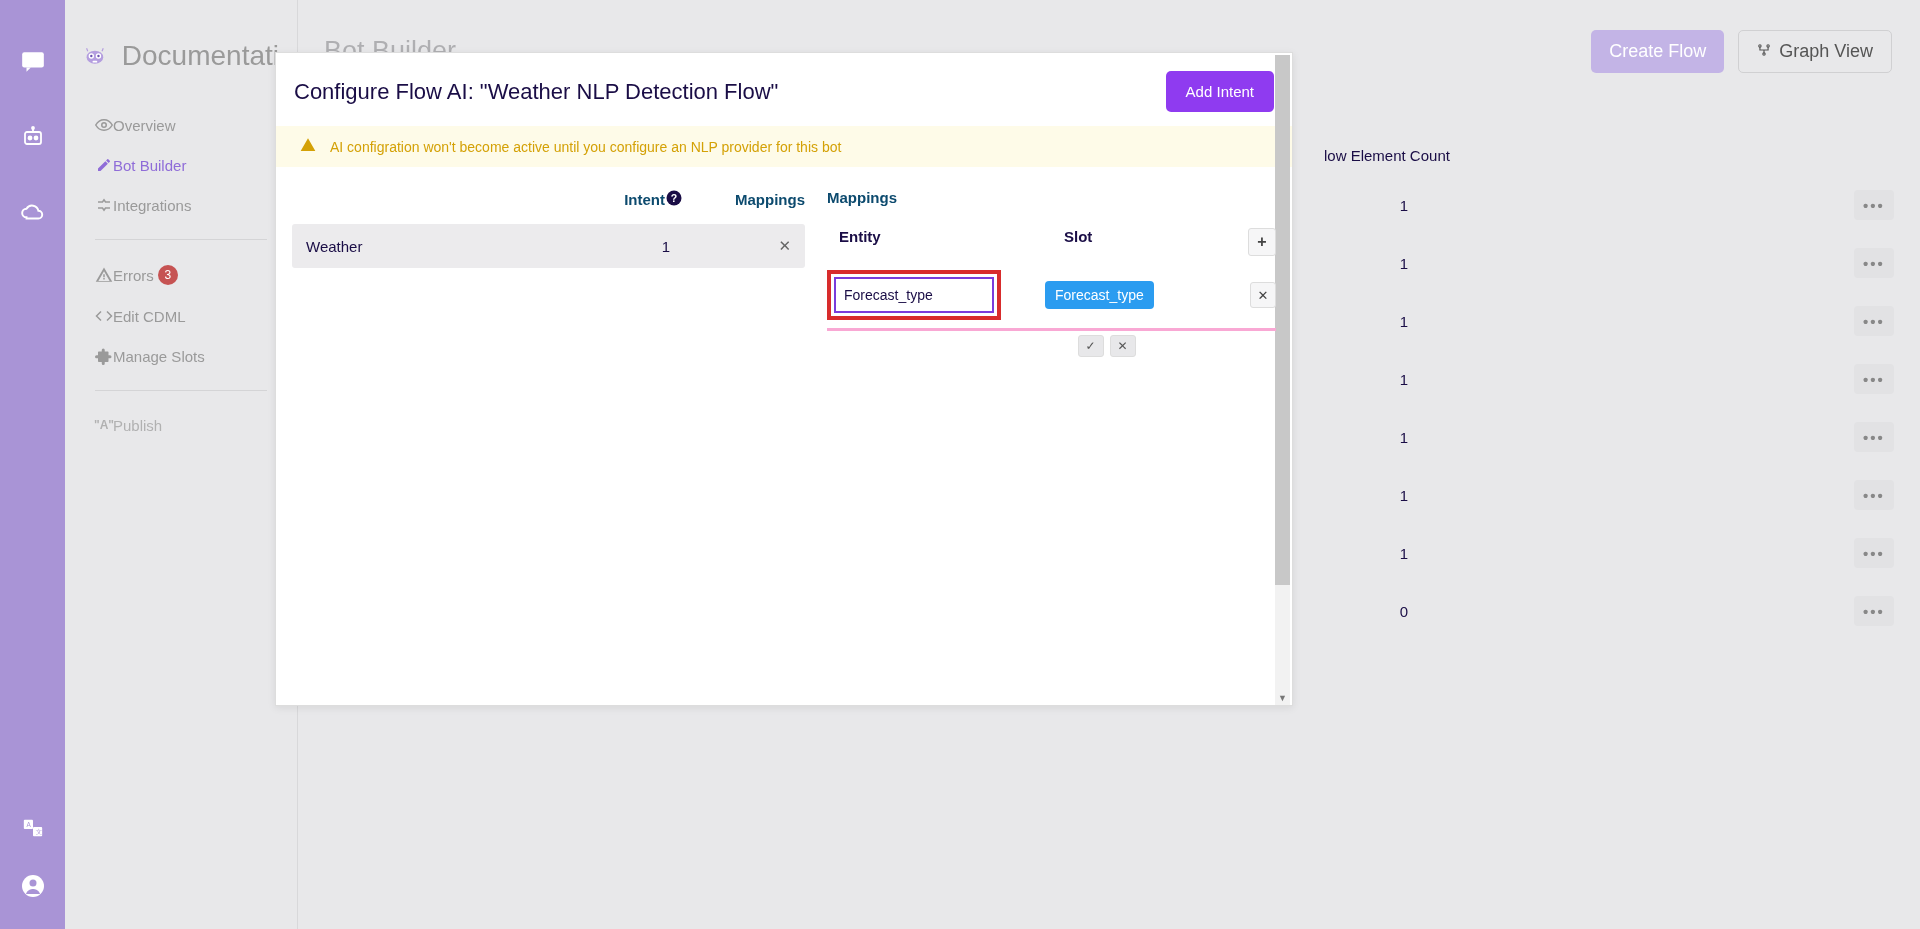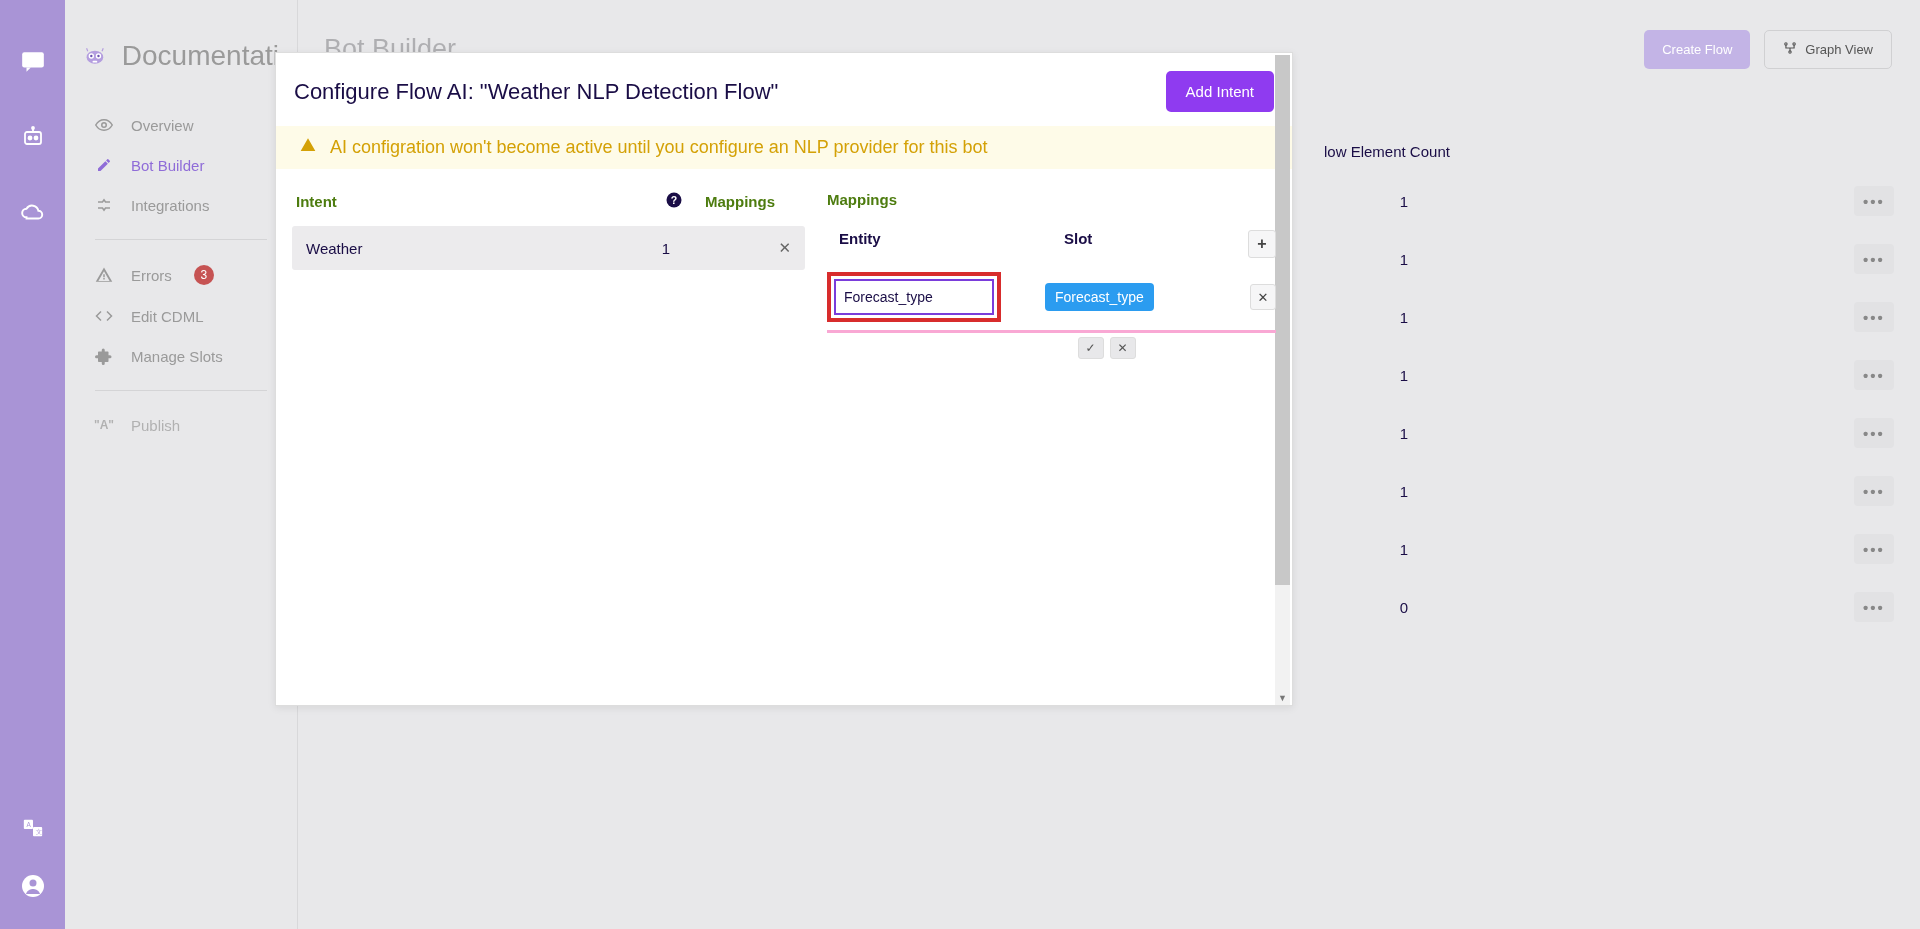--- a/index.html
+++ b/index.html
@@ -52,21 +52,20 @@
     color: #9a9a9a;
     font-size: 28px;
     font-weight: 400;
   }
   .bot-logo {
     width: 42px; height: 42px;
   }
   .nav-item {
     display: flex;
     align-items: center;
-    gap: 18px;
     padding: 11px 30px;
     color: #9a9a9a;
     font-size: 15px;
     cursor: pointer;
   }
   .nav-item.active { color: #8f6cd8; }
   .nav-icon { width: 18px; height: 18px; display: inline-flex; align-items: center; justify-content: center; }
   .nav-divider { height: 1px; background: #d4d4d6; margin: 14px 30px; }
   .badge {
     background: #c65353;
@@ -99,21 +98,21 @@
     opacity: 0.45;
   }
   .header-buttons {
     display: flex;
     gap: 14px;
   }
   .btn {
     border: none;
     border-radius: 5px;
     padding: 10px 18px;
-    font-size: 13px;
+    font-size: 18px;
     cursor: pointer;
   }
   .btn-primary-light { background: #c3b4e6; color: white; }
   .btn-secondary { background: #e8e8ea; color: #555; border: 1px solid #d0d0d2; display:flex; align-items:center; gap:8px; }
   .flow-list-header {
     display: flex;
     padding: 12px 26px;
     color: #1a0d46;
     font-size: 15px;
   }
@@ -172,42 +171,43 @@
     border: none;
     border-radius: 5px;
     padding: 12px 20px;
     font-size: 15px;
     cursor: pointer;
   }
   .alert {
     background: #fefbe8;
     color: #d4a106;
     padding: 11px 24px;
-    font-size: 18px;
+    font-size: 14px;
     display: flex;
     align-items: center;
     gap: 14px;
   }
   .modal-body {
     display: flex;
     padding: 0;
     position: relative;
     height: 558px;
   }
   .intents-panel {
     width: 545px;
     padding: 14px 16px;
   }
   .section-header {
     display: flex;
     align-items: center;
     padding: 8px 0 14px 4px;
-    color: #4d7c0f;
+    color: #0c4a6e;
     font-size: 15px;
     font-weight: 600;
+    text-align: right;
   }
   .intent-row {
     background: #ecebed;
     border-radius: 3px;
     display: flex;
     align-items: center;
     padding: 13px 14px;
     color: #1a0d46;
     font-size: 15px;
   }

